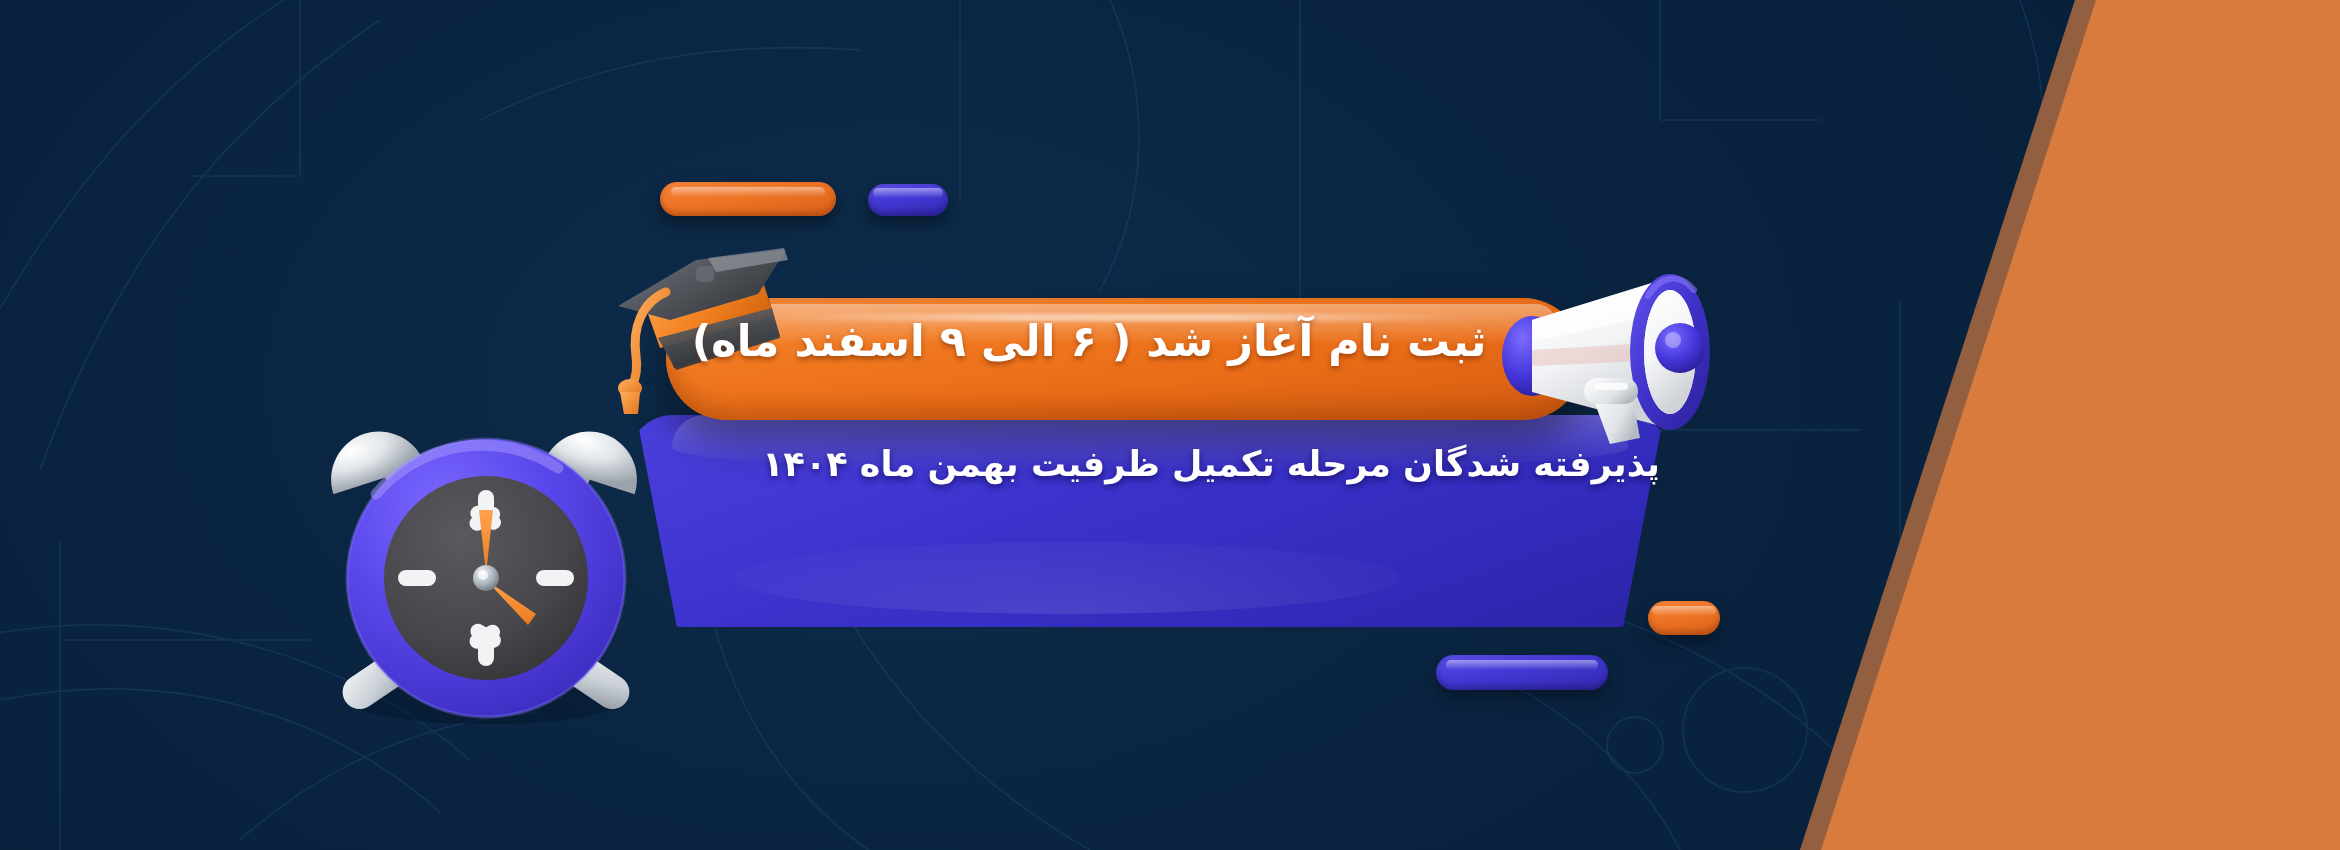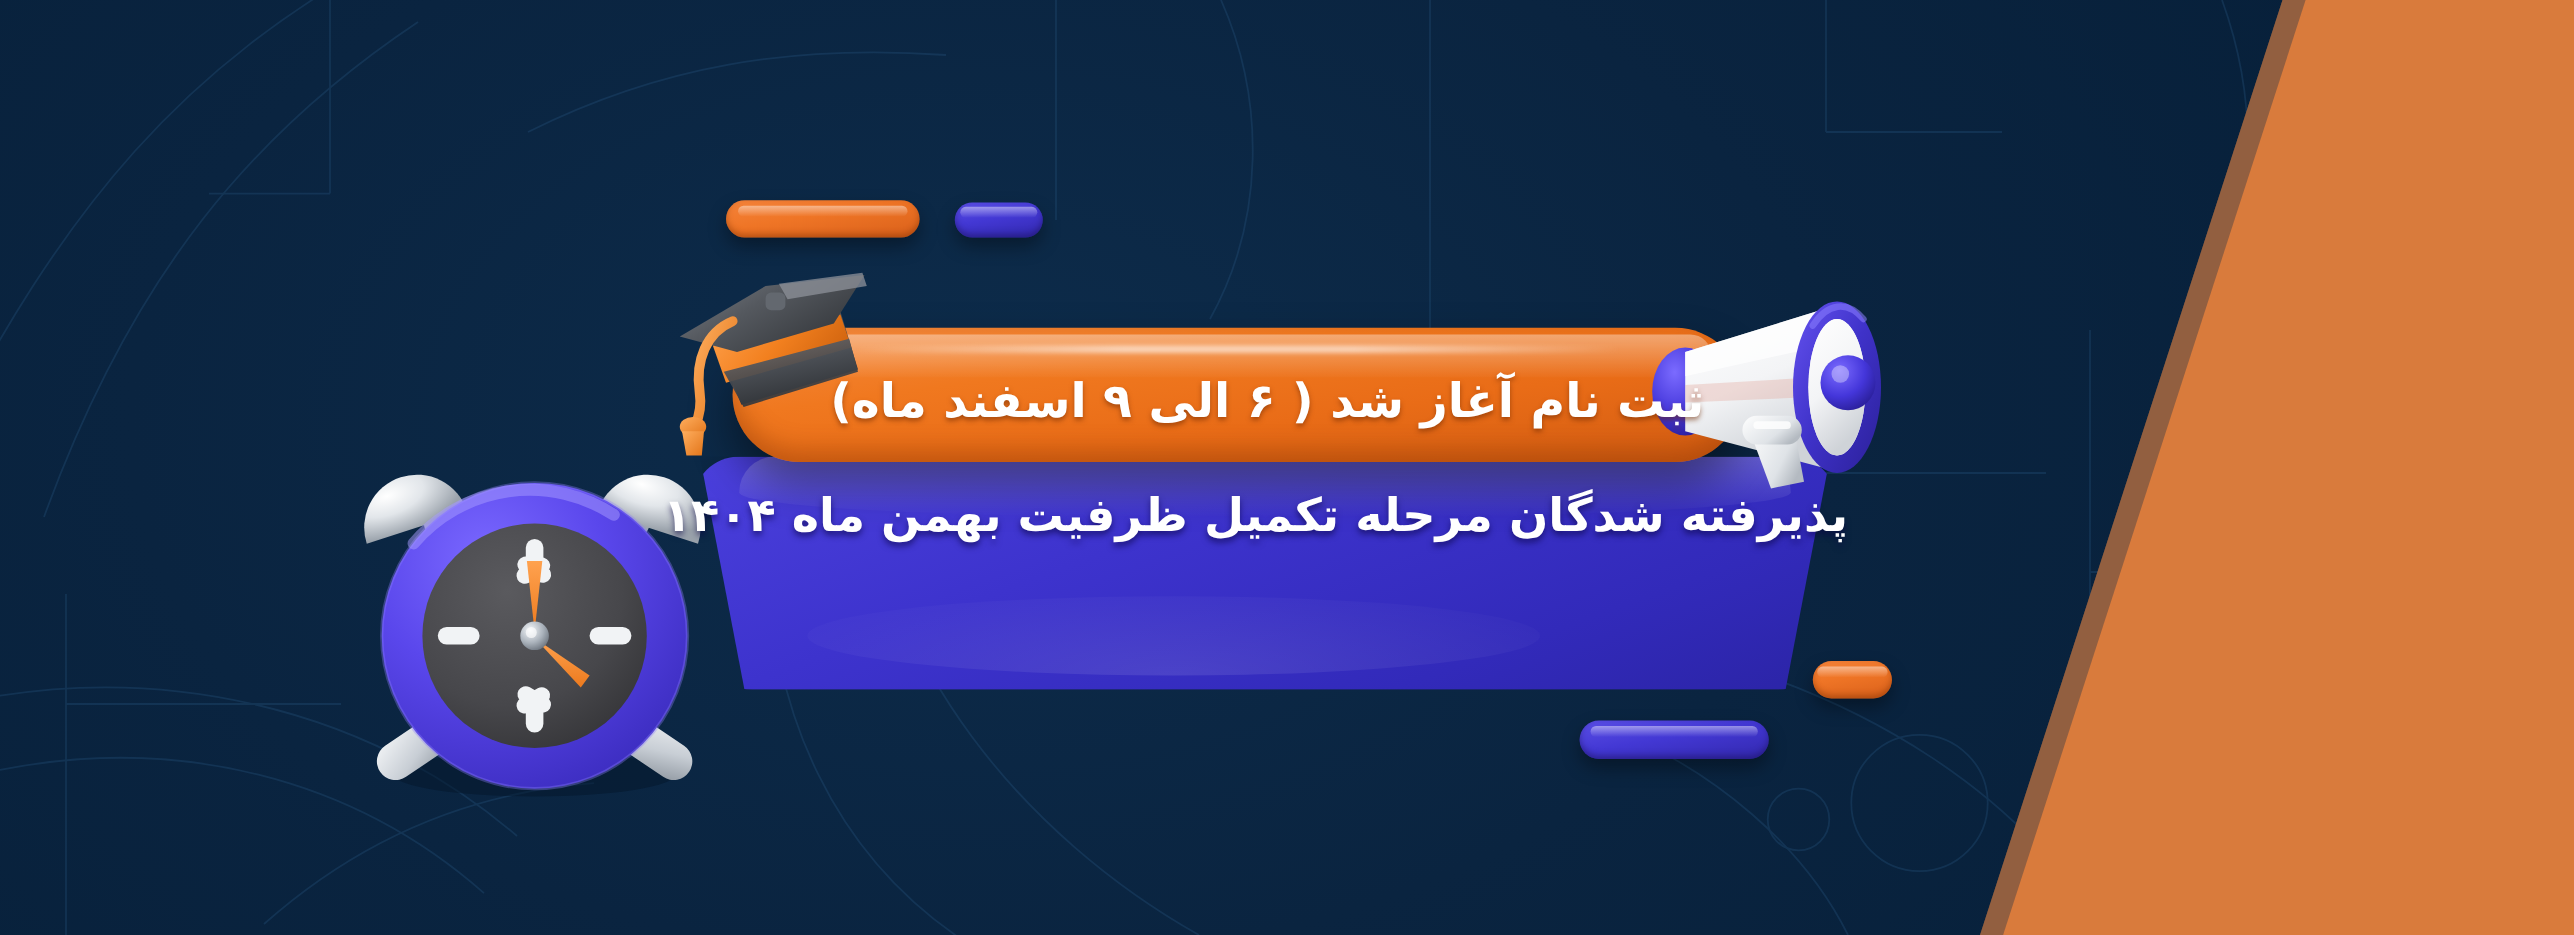--- a/index.html
+++ b/index.html
@@ -125,44 +125,43 @@
     top: 13%;
     height: 7px;
     border-radius: 999px;
     background: linear-gradient(90deg, rgba(255,255,255,0), rgba(255,255,255,0.55) 35%, rgba(255,255,255,0.55) 65%, rgba(255,255,255,0));
     filter: blur(2px);
   }
 
   
   .headline {
     position: absolute;
-    left: 693px;
+    left: 630px;
     top: 298px;
     width: 918px;
     height: 86px;
     display: flex;
     align-items: center;
     justify-content: center;
     color: #ffffff;
     font-size: 43px;
     font-weight: bold;
     letter-spacing: 0px;
     text-shadow: 0 3px 5px rgba(110,40,0,0.55);
     white-space: nowrap;
     direction: rtl;
-    margin-top: 24px;
   }
   .subline {
     position: absolute;
-    left: 660px;
+    left: 640px;
     top: 444px;
     width: 1020px;
     text-align: right;
     color: #ffffff;
-    font-size: 42px;
+    font-size: 35px;
     font-weight: bold;
     text-shadow: 0 3px 6px rgba(10,5,70,0.6);
     white-space: nowrap;
     direction: rtl;
   }
   .noteline {
     position: absolute;
     left: 640px;
     top: 532px;
     width: 1020px;

